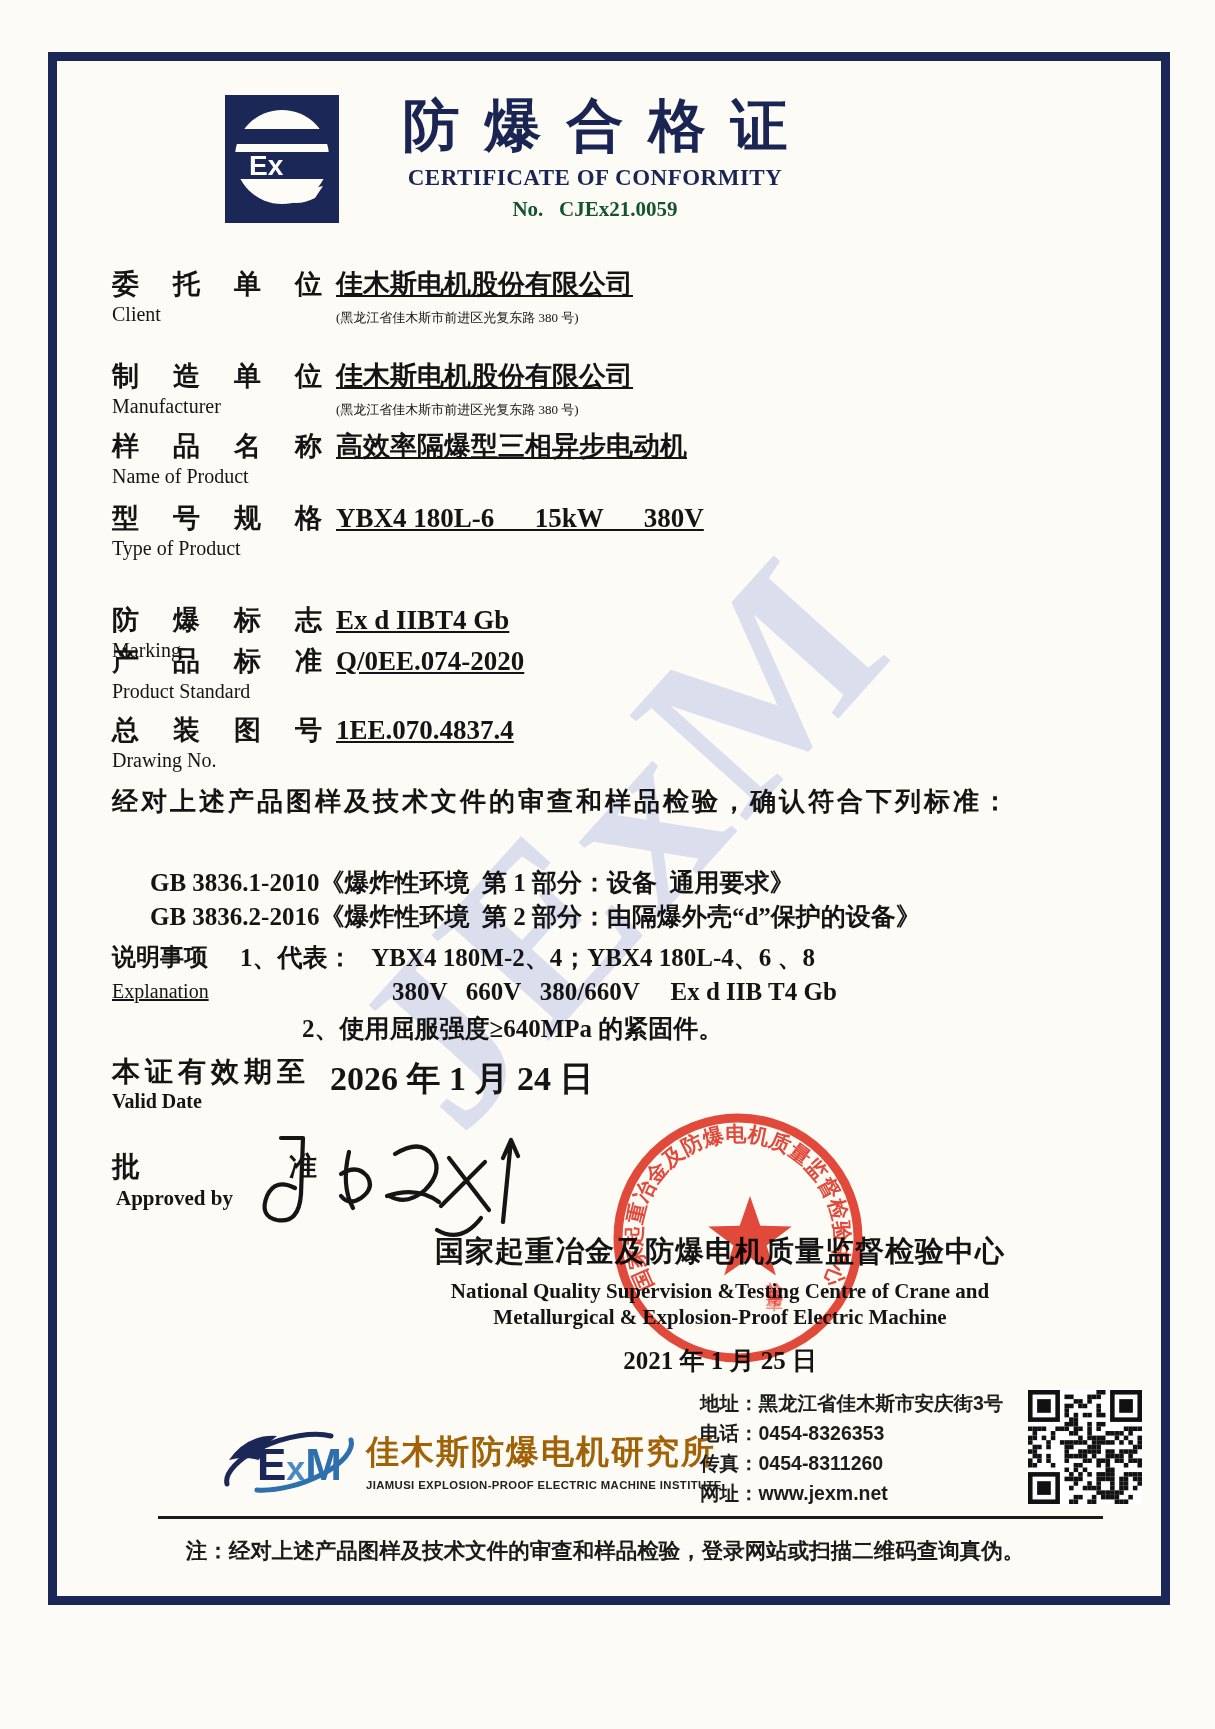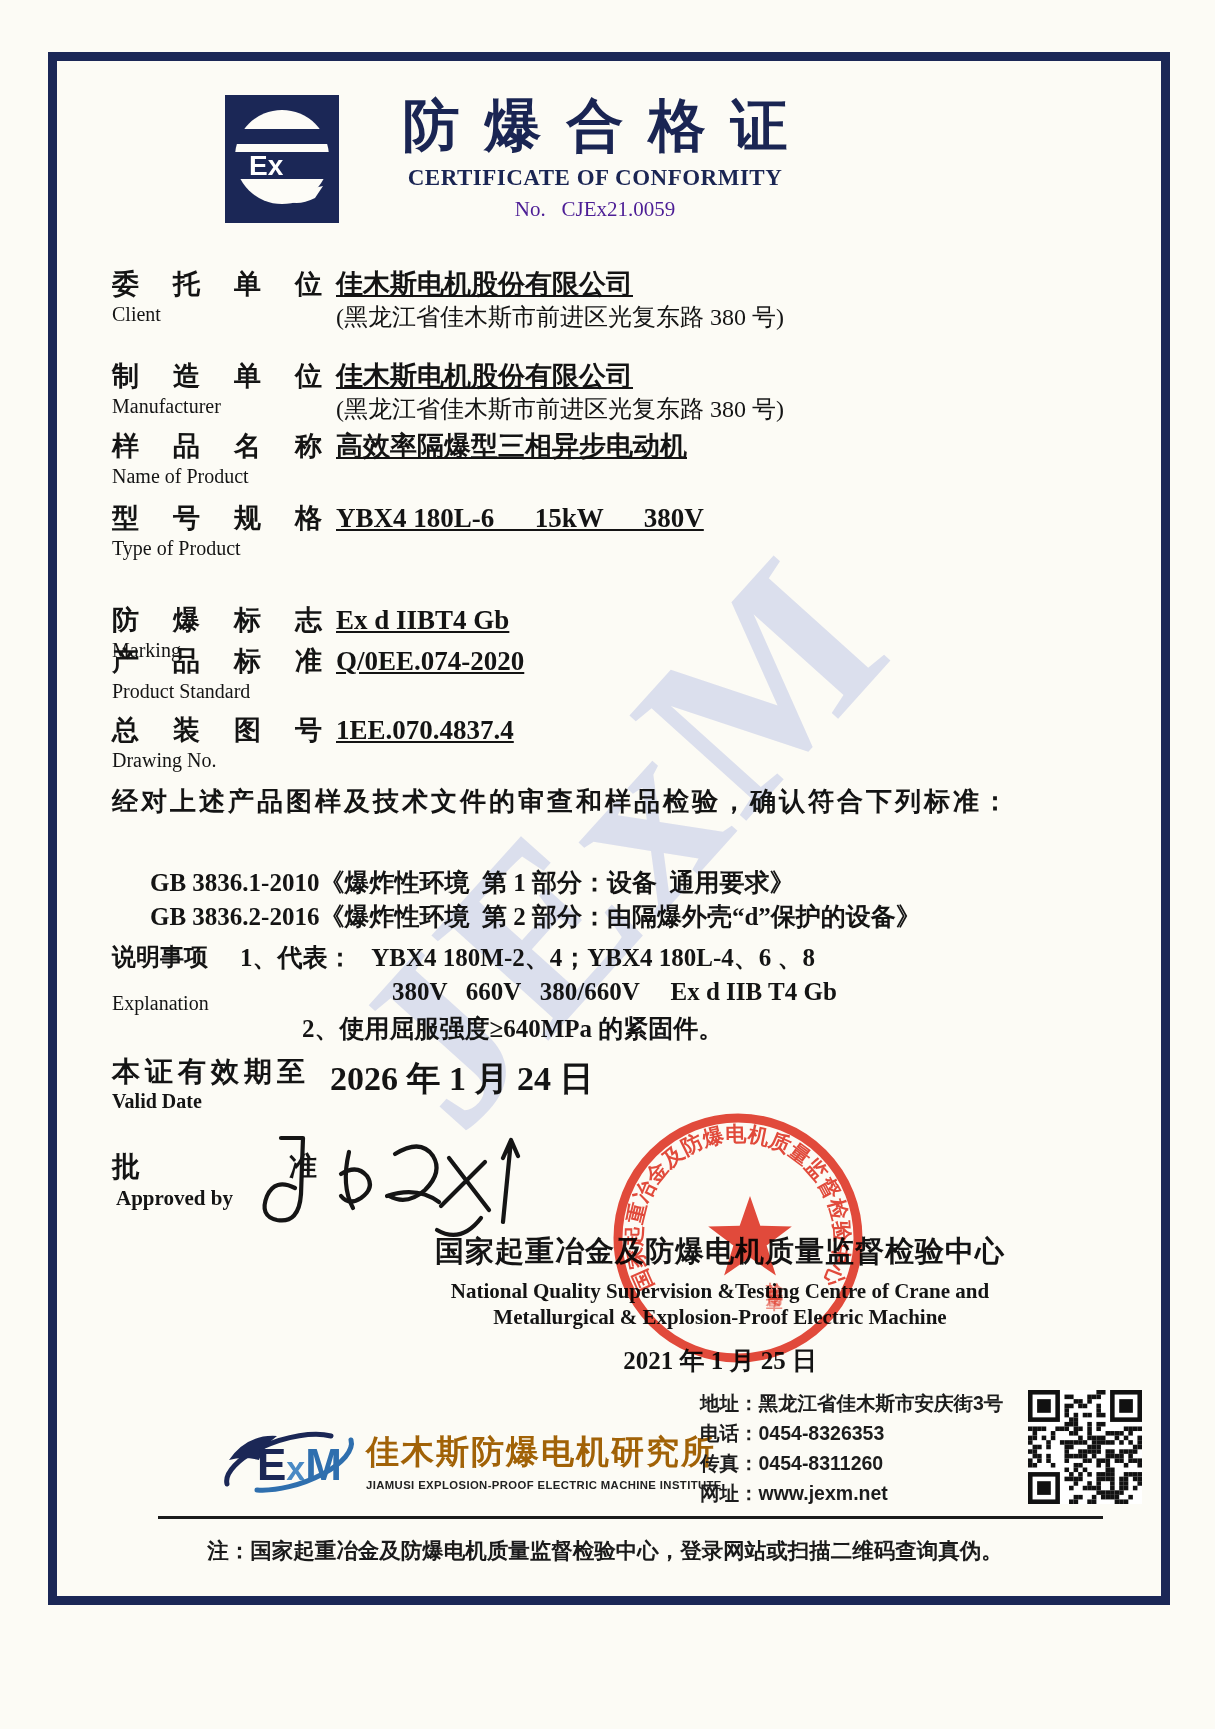--- a/index.html
+++ b/index.html
@@ -27,38 +27,38 @@
     font-family:"Liberation Serif", serif;
   }
 
   .z1{z-index:1;}
 
   
   .logo-ex{left:225px;top:95px;width:114px;height:128px;}
   .title-block{left:360px;top:94px;width:470px;text-align:center;color:#1a2553;}
   .title-cn{font-size:57px;font-weight:700;letter-spacing:25px;padding-left:25px;line-height:64px;}
   .title-en{margin-top:7px;font-size:23px;font-weight:700;letter-spacing:.5px;}
-  .cert-no{margin-top:6px;font-size:21px;font-weight:400;color:#4c1d95;}
+  .cert-no{margin-top:6px;font-size:21px;font-weight:700;color:#14532d;}
 
   
   .frow{position:absolute;left:112px;width:960px;display:flex;z-index:1;}
   .flabel{width:224px;flex:0 0 224px;}
   .flabel-cn{width:210px;font-size:27px;font-weight:600;text-align:justify;text-align-last:justify;line-height:32px;}
   .flabel-en{font-size:20px;margin-top:3px;line-height:23px;}
   .fvalue-main{font-size:27px;font-weight:700;line-height:32px;white-space:pre;text-decoration:underline;}
-  .fvalue-note{font-size:24px;margin-top:6px;line-height:23px;}
+  .fvalue-note{font-size:13px;margin-top:6px;line-height:23px;}
 
   .statement{left:112px;top:786px;width:940px;z-index:1;}
   .statement-cn{font-size:26px;font-weight:600;letter-spacing:3px;line-height:31px;}
   .statement-en{font-size:20.5px;line-height:27px;margin-top:4px;}
   .standard-line{position:absolute;left:150px;font-size:25px;font-weight:600;z-index:1;white-space:pre;}
 
   .exp-label{left:112px;top:941px;z-index:1;}
   .exp-label-cn{font-size:24px;font-weight:600;}
-  .exp-label-en{font-size:20px;margin-top:19px;}
+  .exp-label-en{font-size:20px;margin-top:7px;text-decoration:underline;}
   .exp-line{position:absolute;font-size:25px;font-weight:700;z-index:1;white-space:pre;}
 
   .valid-label-cn{left:112px;top:1053px;font-size:28px;font-weight:600;letter-spacing:5px;z-index:1;}
   .valid-label-en{left:112px;top:1090px;font-size:20px;font-weight:700;z-index:1;}
   .valid-value{left:330px;top:1056px;font-size:34px;font-weight:700;z-index:1;text-align:right;}
 
   .approve-label-cn{left:112px;top:1148px;width:205px;font-size:28px;font-weight:600;text-align:justify;text-align-last:justify;z-index:1;}
   .approve-label-en{left:116px;top:1186px;font-size:21px;font-weight:700;z-index:1;}
   .signature{left:245px;top:1122px;width:290px;height:140px;z-index:2;}
 
@@ -466,15 +466,15 @@
         <rect x="10" y="10" width="15" height="15"></rect>
       <rect x="90" y="0" width="35" height="35"></rect>
         <rect x="95" y="5" width="25" height="25" fill="#ffffff"></rect>
         <rect x="100" y="10" width="15" height="15"></rect>
       <rect x="0" y="90" width="35" height="35"></rect>
         <rect x="5" y="95" width="25" height="25" fill="#ffffff"></rect>
         <rect x="10" y="100" width="15" height="15"></rect>
     </g>
   </svg>
   <div class="abs divider"></div>
-  <div class="abs note">注：国家起重冶金及防爆电机质量监督检验中心，登录网站或扫描二维码查询真伪。</div>
+  <div class="abs note">注：经对上述产品图样及技术文件的审查和样品检验，登录网站或扫描二维码查询真伪。</div>
 
 </div>
 
 </body></html>

